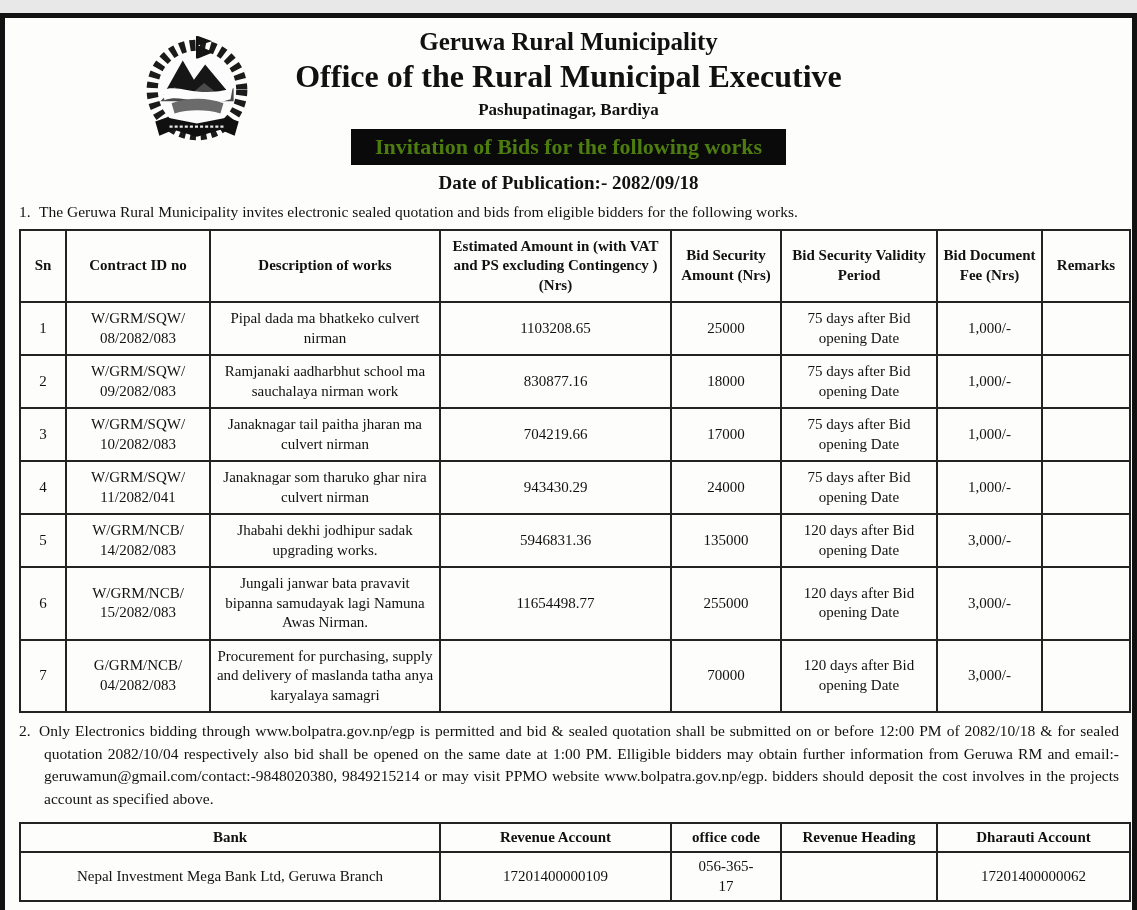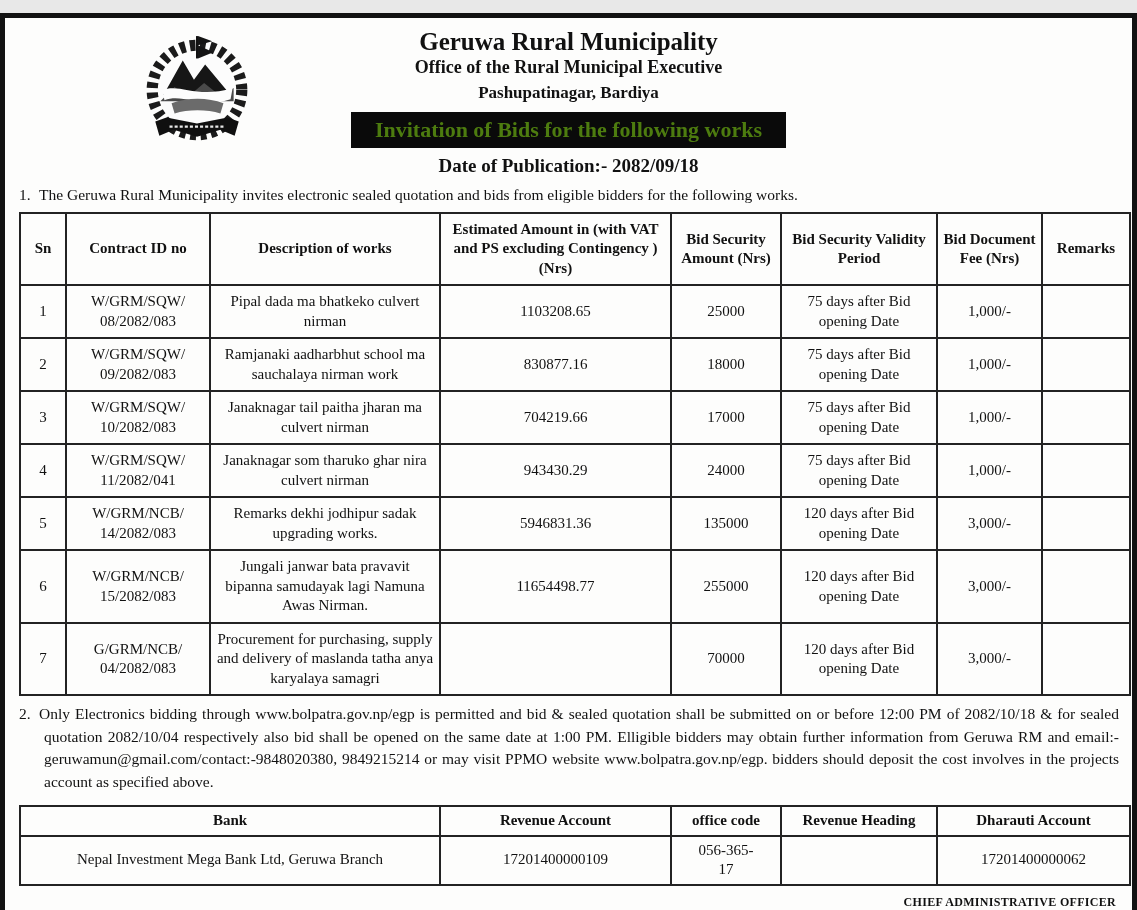--- a/index.html
+++ b/index.html
@@ -6,21 +6,21 @@
   .page {
     width:1137px; height:910px; box-sizing:border-box;
     margin:13px auto; background:#fdfdfc; color:#111;
     border:5px solid #121212;
     font-family:"Liberation Serif", serif;
     position:relative; overflow:hidden;
   }
   .header { text-align:center; padding-top:10px; }
   .emblem { position:absolute; left:136px; top:14px; width:112px; height:116px; }
   .title { font-size:25px; font-weight:bold; line-height:1.15; }
-  .subtitle { font-size:18px; font-weight:bold; line-height:1.2; }
+  .subtitle { font-size:32px; font-weight:bold; line-height:1.2; }
   .location { font-size:17px; font-weight:bold; margin-top:5px; }
   .banner {
     display:inline-block; background:#0a0a0a; color:#4d7c0f;
     font-size:22px; font-weight:bold; padding:5px 24px; margin-top:9px;
   }
   .pubdate { font-size:19px; font-weight:bold; margin-top:7px; }
   .para {
     font-size:15.5px; line-height:1.45; margin:7px 13px 5px 14px;
     padding-left:25px; text-indent:-25px; text-align:justify;font-family:Liberation Serif, serif;
   }
@@ -134,21 +134,21 @@
       <td>Janaknagar som tharuko ghar nira culvert nirman</td>
       <td>943430.29</td>
       <td>24000</td>
       <td>75 days after Bid opening Date</td>
       <td>1,000/-</td>
       <td></td>
     </tr>
     <tr>
       <td>5</td>
       <td>W/GRM/NCB/ 14/2082/083</td>
-      <td>Remarks dekhi jodhipur sadak upgrading works.</td>
+      <td>Jhabahi dekhi jodhipur sadak upgrading works.</td>
       <td>5946831.36</td>
       <td>135000</td>
       <td>120 days after Bid opening Date</td>
       <td>3,000/-</td>
       <td></td>
     </tr>
     <tr>
       <td>6</td>
       <td>W/GRM/NCB/ 15/2082/083</td>
       <td>Jungali janwar bata pravavit bipanna samudayak lagi Namuna Awas Nirman.</td>

